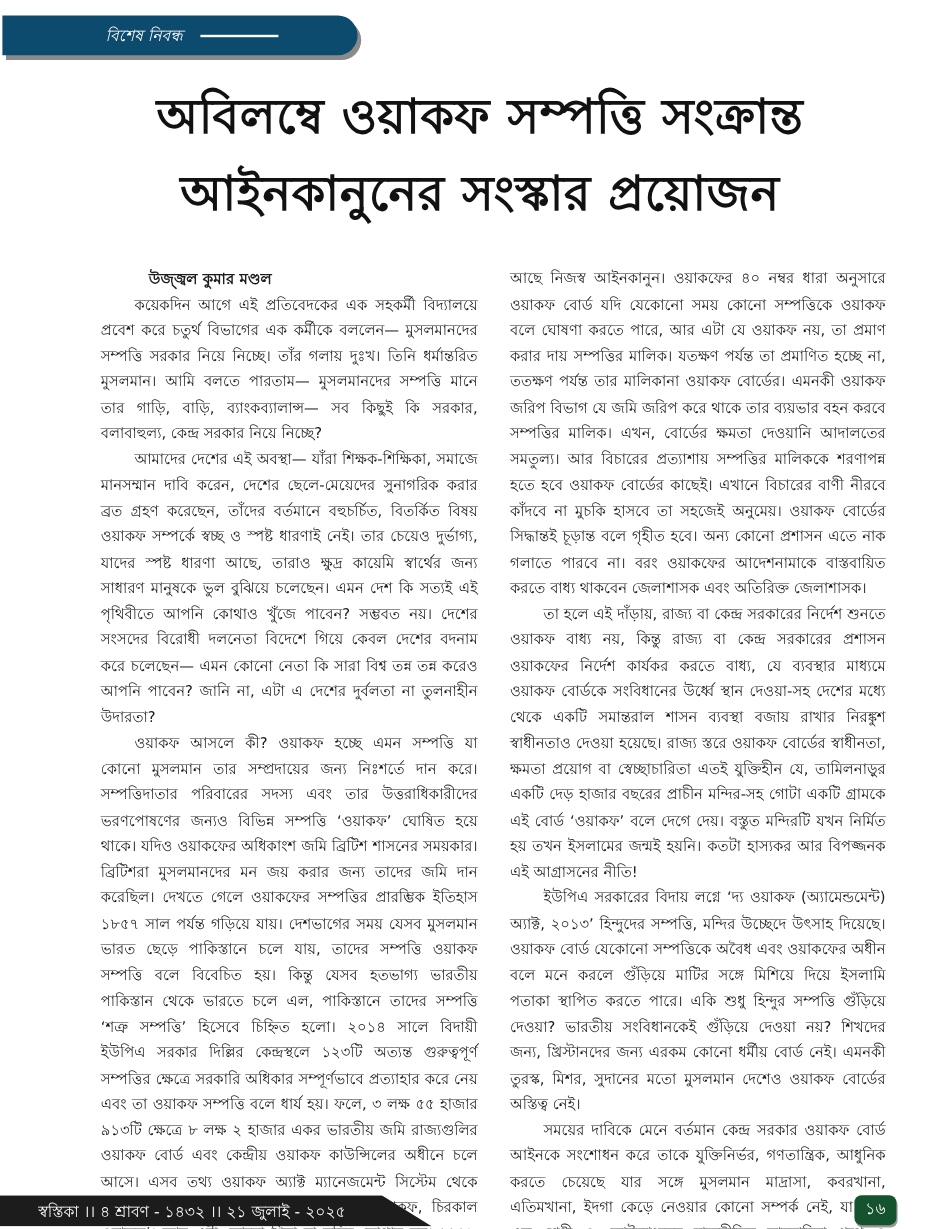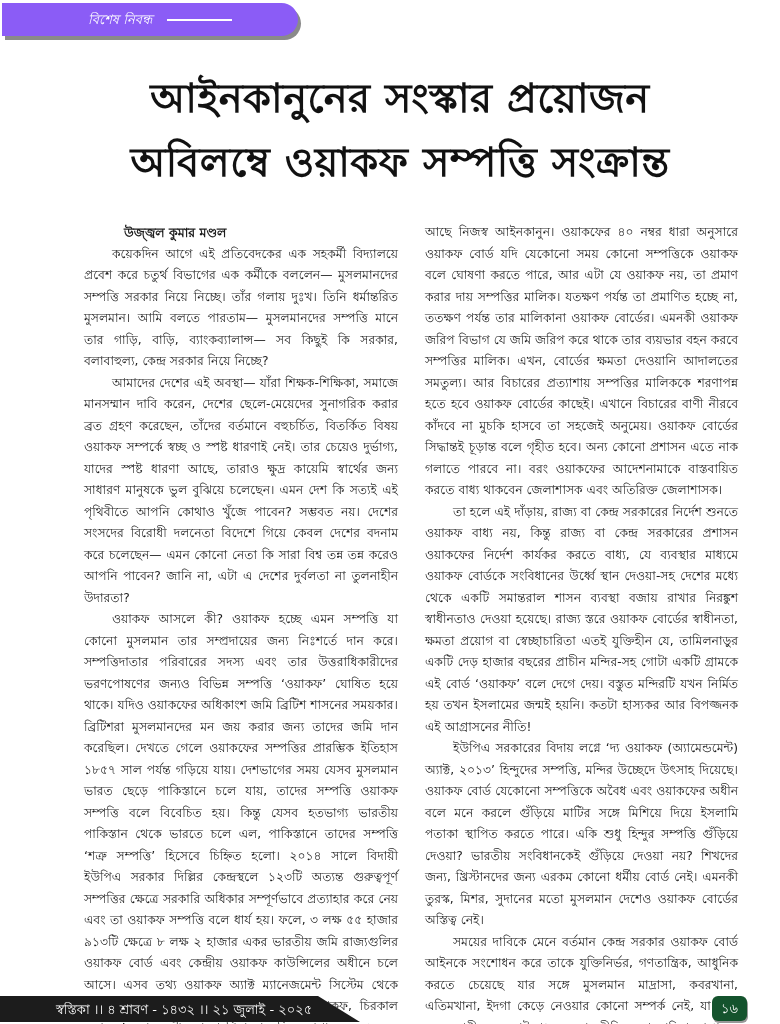--- a/index.html
+++ b/index.html
@@ -2,22 +2,22 @@
 <html><head>
   <meta charset="utf-8">
   <style>
     html, body { margin: 0; padding: 0; }
     body {
       width: 780px; height: 1024px; position: relative; overflow: hidden;
       background: #ffffff; color: #1a1a1a;
       font-family: "DejaVu Sans", "Liberation Sans", sans-serif;
     }
     .section-tab {
-      position: absolute; left: 2px; top: 3px; width: 296px; height: 33px;
-      background: #8b5cf6; border-radius: 0 18px 18px 0;
+      position: absolute; left: 2px; top: 13px; width: 296px; height: 33px;
+      background: #0c4a6e; border-radius: 0 18px 18px 0;
       box-shadow: 3px 4px 0 #8a8a8a;
     }
     .section-tab .label {
       position: absolute; left: 86px; top: 7px; color: #fff;
       font-size: 13px; font-style: italic; white-space: nowrap;
     }
     .section-tab .rule {
       position: absolute; left: 165px; top: 16px; width: 65px; height: 1.5px; background: #fff;
     }
     .headline {
@@ -35,39 +35,39 @@
     .col p { margin: 0; text-indent: 28px; }
     .col p.noindent { text-indent: 0; }
     .byline { font-weight: bold; font-size: 12.5px; margin: 0 0 0 0; text-indent: 0 !important; padding-left: 40px; }
     .footer-bar {
       position: absolute; left: 0; top: 996px; width: 360px; height: 26px;
       background: #1c1c1c;
       clip-path: polygon(0 0, 318px 0, 360px 26px, 0 26px);
     }
     .footer-bar .text {
       position: absolute; left: 0; width: 320px; top: 4px; text-align: center;
-      color: #fff; font-size: 13px; white-space: nowrap; padding-left: 24px;
+      color: #fff; font-size: 13px; white-space: nowrap;
     }
     .page-num {
       position: absolute; left: 712px; top: 996px; width: 35px; height: 25px;
       background: #14532d; border-radius: 6px; color: #fff; font-size: 13px;
       text-align: center; line-height: 25px; box-shadow: 1px 2px 0 #999;
     }
   </style>
 </head>
 <body>
 
 <div class="section-tab">
   <span class="label">বিশেষ নিবন্ধ</span>
   <span class="rule"></span>
 </div>
 
 <div class="headline">
+  <div>অবিলম্বে ওয়াকফ সম্পত্তি সংক্রান্ত</div>
   <div>আইনকানুনের সংস্কার প্রয়োজন</div>
-  <div>অবিলম্বে ওয়াকফ সম্পত্তি সংক্রান্ত</div>
 </div>
 
 <div class="col left">
   <p class="byline">উজ্জ্বল কুমার মণ্ডল</p>
   <p>কয়েকদিন আগে এই প্রতিবেদকের এক সহকর্মী বিদ্যালয়ে প্রবেশ করে চতুর্থ বিভাগের এক কর্মীকে বললেন— মুসলমানদের সম্পত্তি সরকার নিয়ে নিচ্ছে। তাঁর গলায় দুঃখ। তিনি ধর্মান্তরিত মুসলমান। আমি বলতে পারতাম— মুসলমানদের সম্পত্তি মানে তার গাড়ি, বাড়ি, ব্যাংকব্যালান্স— সব কিছুই কি সরকার, বলাবাহুল্য, কেন্দ্র সরকার নিয়ে নিচ্ছে?</p>
   <p>আমাদের দেশের এই অবস্থা— যাঁরা শিক্ষক-শিক্ষিকা, সমাজে মানসম্মান দাবি করেন, দেশের ছেলে-মেয়েদের সুনাগরিক করার ব্রত গ্রহণ করেছেন, তাঁদের বর্তমানে বহুচর্চিত, বিতর্কিত বিষয় ওয়াকফ সম্পর্কে স্বচ্ছ ও স্পষ্ট ধারণাই নেই। তার চেয়েও দুর্ভাগ্য, যাদের স্পষ্ট ধারণা আছে, তারাও ক্ষুদ্র কায়েমি স্বার্থের জন্য সাধারণ মানুষকে ভুল বুঝিয়ে চলেছেন। এমন দেশ কি সত্যই এই পৃথিবীতে আপনি কোথাও খুঁজে পাবেন? সম্ভবত নয়। দেশের সংসদের বিরোধী দলনেতা বিদেশে গিয়ে কেবল দেশের বদনাম করে চলেছেন— এমন কোনো নেতা কি সারা বিশ্ব তন্ন তন্ন করেও আপনি পাবেন? জানি না, এটা এ দেশের দুর্বলতা না তুলনাহীন উদারতা?</p>
   <p>ওয়াকফ আসলে কী? ওয়াকফ হচ্ছে এমন সম্পত্তি যা কোনো মুসলমান তার সম্প্রদায়ের জন্য নিঃশর্তে দান করে। সম্পত্তিদাতার পরিবারের সদস্য এবং তার উত্তরাধিকারীদের ভরণপোষণের জন্যও বিভিন্ন সম্পত্তি ‘ওয়াকফ’ ঘোষিত হয়ে থাকে। যদিও ওয়াকফের অধিকাংশ জমি ব্রিটিশ শাসনের সময়কার। ব্রিটিশরা মুসলমানদের মন জয় করার জন্য তাদের জমি দান করেছিল। দেখতে গেলে ওয়াকফের সম্পত্তির প্রারম্ভিক ইতিহাস ১৮৫৭ সাল পর্যন্ত গড়িয়ে যায়। দেশভাগের সময় যেসব মুসলমান ভারত ছেড়ে পাকিস্তানে চলে যায়, তাদের সম্পত্তি ওয়াকফ সম্পত্তি বলে বিবেচিত হয়। কিন্তু যেসব হতভাগ্য ভারতীয় পাকিস্তান থেকে ভারতে চলে এল, পাকিস্তানে তাদের সম্পত্তি ‘শত্রু সম্পত্তি’ হিসেবে চিহ্নিত হলো। ২০১৪ সালে বিদায়ী ইউপিএ সরকার দিল্লির কেন্দ্রস্থলে ১২৩টি অত্যন্ত গুরুত্বপূর্ণ সম্পত্তির ক্ষেত্রে সরকারি অধিকার সম্পূর্ণভাবে প্রত্যাহার করে নেয় এবং তা ওয়াকফ সম্পত্তি বলে ধার্য হয়। ফলে, ৩ লক্ষ ৫৫ হাজার ৯১৩টি ক্ষেত্রে ৮ লক্ষ ২ হাজার একর ভারতীয় জমি রাজ্যগুলির ওয়াকফ বোর্ড এবং কেন্দ্রীয় ওয়াকফ কাউন্সিলের অধীনে চলে আসে। এসব তথ্য ওয়াকফ অ্যাক্ট ম্যানেজমেন্ট সিস্টেম থেকে গৃহীত। ওই ওয়েবসাইটে রয়েছে— ‘একবার ওয়াকফ, চিরকাল ওয়াকফ’। আর এটা কোনো শিয়া বা সুন্নির স্লোগান নয়। ১৯৯৮ সালের সুপ্রিমকোর্টের বিচারপতি ড. আনন্দের। আর একথা চরম সত্য যে, কোনো সম্পত্তি ওয়াকফ হলে তা কোনোভাবেই বিক্রয়যোগ্য নয়, আর সেই সম্পত্তি থেকে প্রাপ্য টাকা শরিয়তি আইন অনুসারে ব্যবহার্য।</p>
 
 </div>
 

